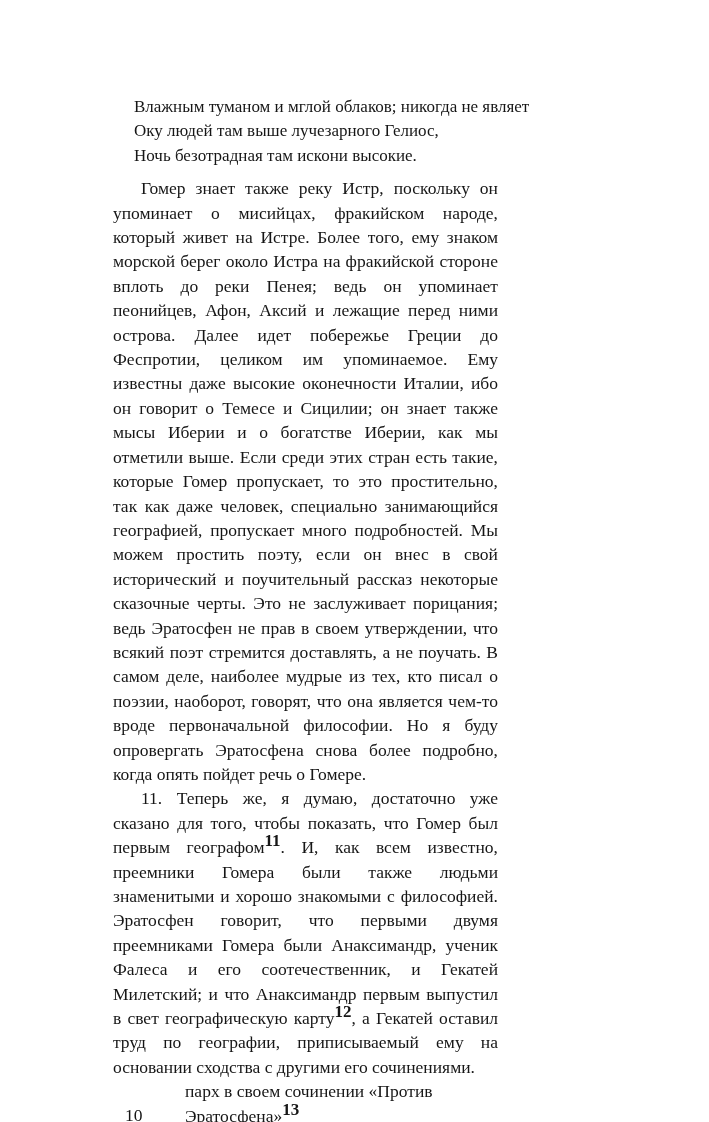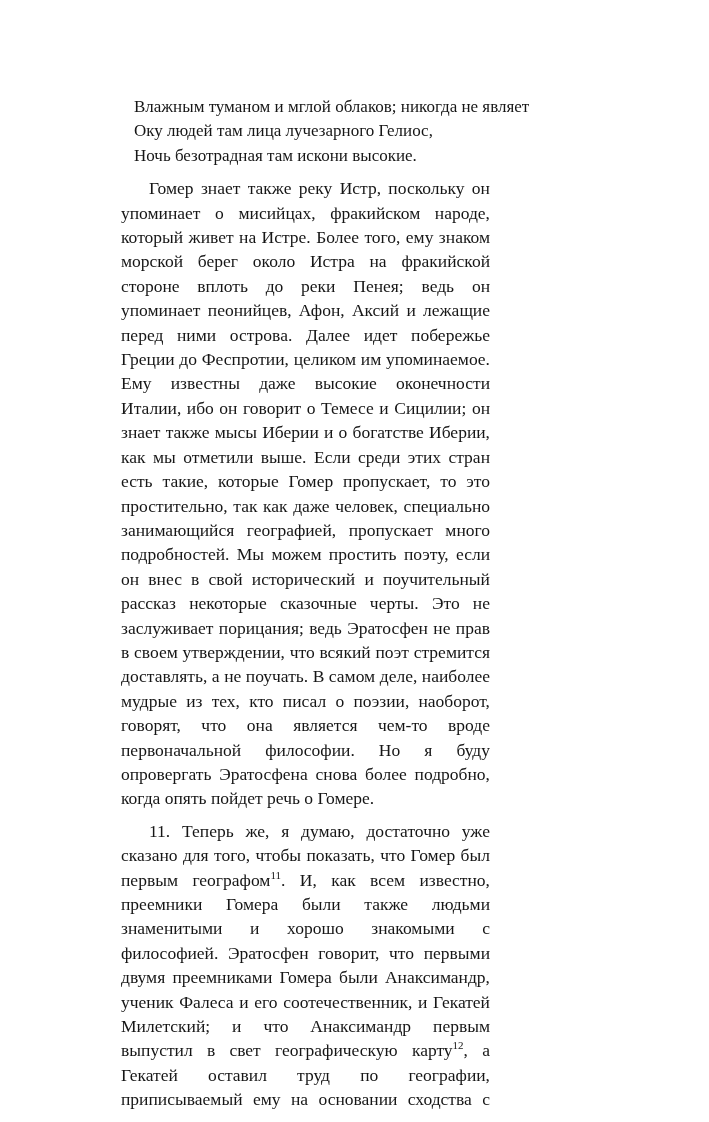--- a/index.html
+++ b/index.html
@@ -25,34 +25,35 @@
   .quote {
     margin: 0 0 0 21px;
     font-size: 17px;
     line-height: 24.4px;
     text-align: left;
   }
   .quote-line {
     white-space: nowrap;
   }
   .para {
-    margin: 8px;
+    margin: 0;
     font-size: 17.5px;
     line-height: 24.4px;
     text-align: justify;
     text-indent: 28px;
     hyphens: none;
   }
   .quote + .para {
     margin-top: 8px;
   }
   .fnref {
-    font-size: 11px;
+    font-size: 17px;
     line-height: 0;
     vertical-align: super;
+    font-weight: bold;
   }
   .para12 {
     position: relative;
     font-size: 17.5px;
     line-height: 24.4px;
   }
   .p12-first {
     text-indent: 28px;
     text-align: justify;
     text-align-last: justify;
@@ -75,21 +76,21 @@
     line-height: 24.4px;
   }
 </style>
 </head>
 <body>
 
 <div class="page">
 
   <div class="quote">
     <div class="quote-line">Влажным туманом и мглой облаков; никогда не являет</div>
-    <div class="quote-line">Оку людей там лица лучезарного Гелиос,</div>
+    <div class="quote-line">Оку людей там выше лучезарного Гелиос,</div>
     <div class="quote-line">Ночь безотрадная там искони высокие.</div>
   </div>
 
   <p class="para"><span>Гомер знает также реку Истр, поскольку он упоминает о мисийцах, фракийском народе, который живет на Истре. Более того, ему знаком морской берег около Истра на фракийской стороне вплоть до реки Пенея; ведь он упоминает пеонийцев, Афон, Аксий и лежащие перед ними острова. Далее идет побережье Греции до Феспротии, целиком им упоминаемое. Ему известны даже высокие оконечности Италии, ибо он говорит о Темесе и Сицилии; он знает также мысы Иберии и о богатстве Иберии, как мы отметили выше. Если среди этих стран есть такие, которые Гомер пропускает, то это простительно, так как даже человек, специально занимающийся географией, пропускает много подробностей. Мы можем простить поэту, если он внес в свой исторический и поучительный рассказ некоторые сказочные черты. Это не заслуживает порицания; ведь Эратосфен не прав в своем утверждении, что всякий поэт стремится доставлять, а не поучать. В самом деле, наиболее мудрые из тех, кто писал о поэзии, наоборот, говорят, что она является чем-то вроде первоначальной философии. Но я буду опровергать Эратосфена снова более подробно, когда опять пойдет речь о Гомере.</span></p>
 
   <p class="para"><span>11. Теперь же, я думаю, достаточно уже сказано для того, чтобы показать, что Гомер был первым географом</span><sup class="fnref">11</sup><span>. И, как всем известно, преемники Гомера были также людьми знаменитыми и хорошо знакомыми с философией. Эратосфен говорит, что первыми двумя преемниками Гомера были Анаксимандр, ученик Фалеса и его соотечественник, и Гекатей Милетский; и что Анаксимандр первым выпустил в свет географическую карту</span><sup class="fnref">12</sup><span>, а Гекатей оставил труд по географии, приписываемый ему на основании сходства с другими его сочинениями.</span></p>
 
   <div class="para12">
     <div class="p12-rest">
       <div class="p12-line3"><span>парх в своем сочинении «Против Эратосфена»</span><sup class="fnref">13</sup></div>

